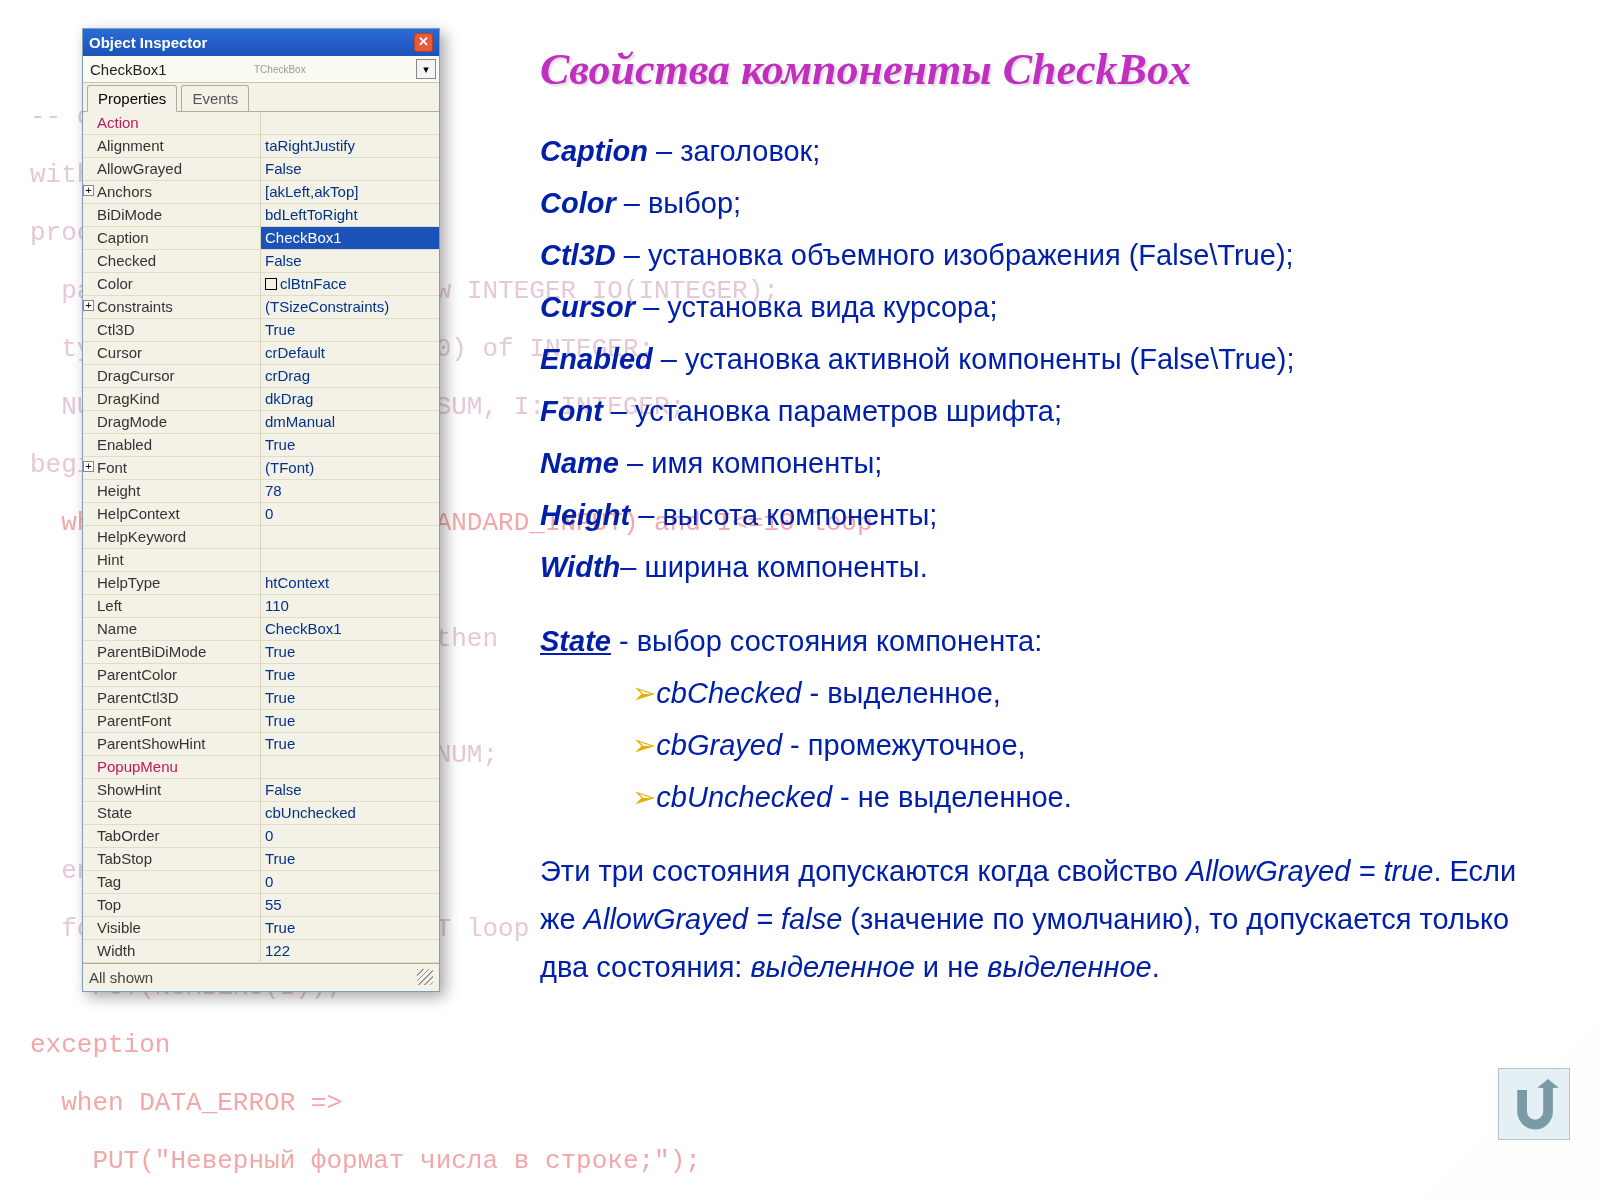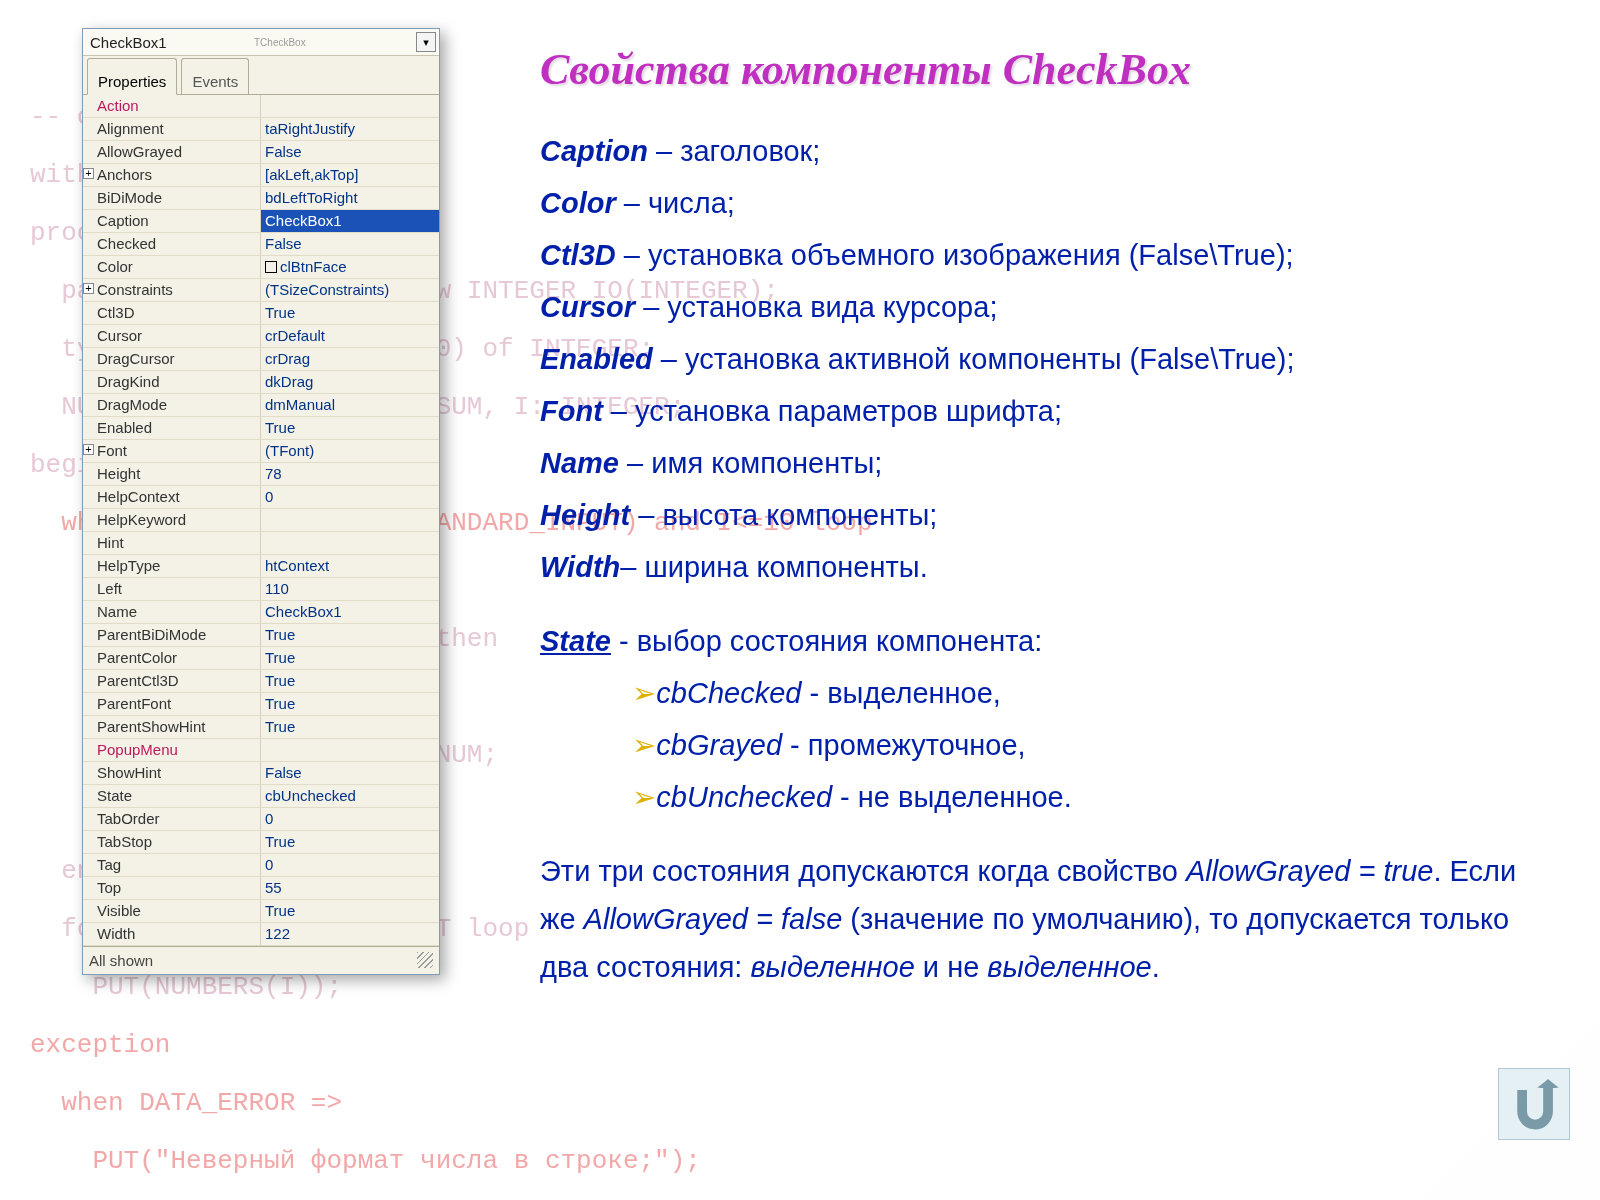--- a/index.html
+++ b/index.html
@@ -86,21 +86,21 @@
     font-size: 11px;
     line-height: 18px;
   }
   .tabs {
     display: flex;
     background: #f4f2e6;
     padding-top: 2px;
     border-bottom: 1px solid #b0ac98;
   }
   .tab {
-    padding: 14px 10px 4px;
+    padding: 4px 10px 4px;
     font-size: 15px;
     border: 1px solid #b0ac98;
     border-bottom: none;
     border-radius: 3px 3px 0 0;
     margin-left: 4px;
     background: #f4f2e6;
     color: #555;
   }
   .tab.active {
     background: #f4f2e6;
@@ -252,20 +252,24 @@
 <span>  for I in reverse 1..COUNT loop</span>
 <span>    PUT(NUMBERS(I));</span>
 <span class="red">exception</span>
 <span class="red">  when DATA_ERROR =&gt;</span>
 <span class="red">    PUT("Неверный формат числа в строке;");</span>
 
 
 </div>
 
 <div class="inspector">
+  <div class="titlebar">
+    <span>Object Inspector</span>
+    <span class="close">✕</span>
+  </div>
   <div class="combo-row">
     <div class="combo-name">CheckBox1</div>
     <div class="combo-type">TCheckBox</div>
     <div class="combo-btn">▾</div>
   </div>
   <div class="tabs">
     <div class="tab active">Properties</div>
     <div class="tab">Events</div>
   </div>
   <div class="prop-table" id="prop-table">
@@ -423,21 +427,21 @@
     <span class="grip"></span>
   </div>
 </div>
 
 <div class="content">
   <h1 class="heading">
     <span>Свойства компоненты </span><span>CheckBox</span>
   </h1>
   <div class="props-list" id="props-list">
       <div><span class="bi">Caption</span><span> – заголовок;</span></div>
-      <div><span class="bi">Color</span><span> – числа;</span></div>
+      <div><span class="bi">Color</span><span> – выбор;</span></div>
       <div><span class="bi">Ctl3D</span><span> – установка объемного изображения (False\True);</span></div>
       <div><span class="bi">Cursor</span><span> – установка вида курсора;</span></div>
       <div><span class="bi">Enabled</span><span> – установка активной компоненты (False\True);</span></div>
       <div><span class="bi">Font</span><span> – установка параметров шрифта;</span></div>
       <div><span class="bi">Name</span><span> – имя компоненты;</span></div>
       <div><span class="bi">Height</span><span> – высота компоненты;</span></div>
       <div><span class="bi">Width</span><span>– ширина компоненты.</span></div>
     </div>
   <div class="props-list" style="margin-top:22px">
     <span class="bi under">State</span><span> - выбор состояния компонента:</span>

